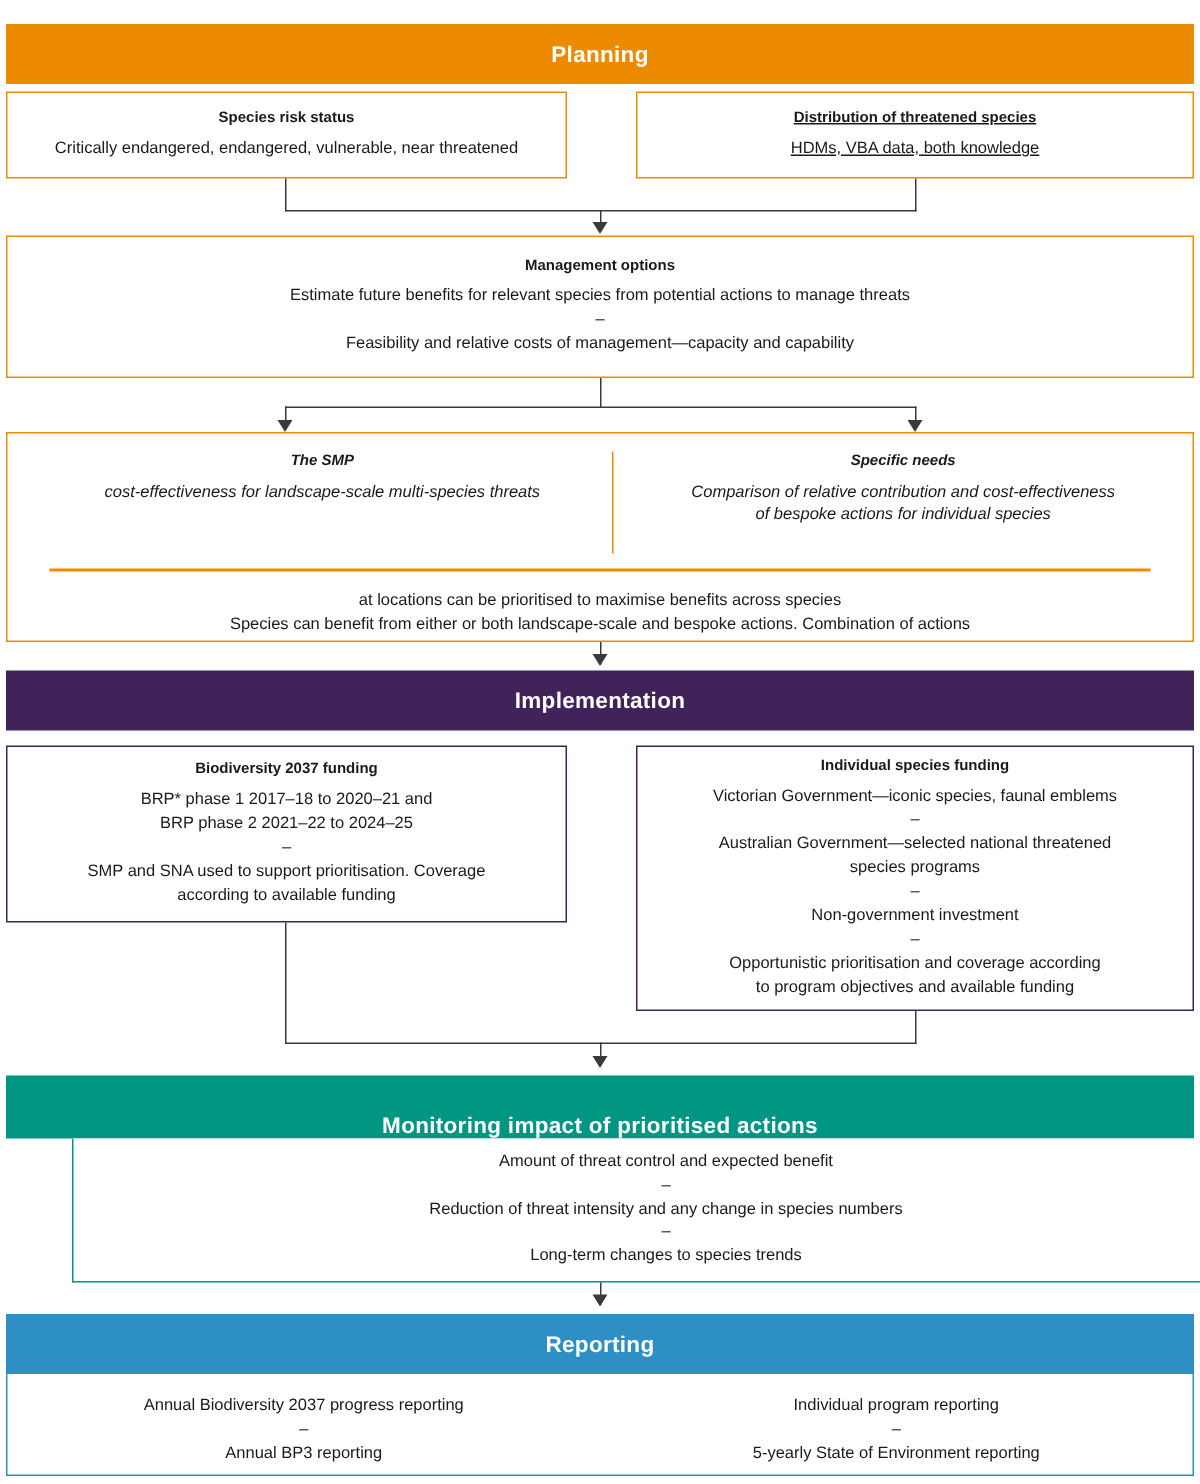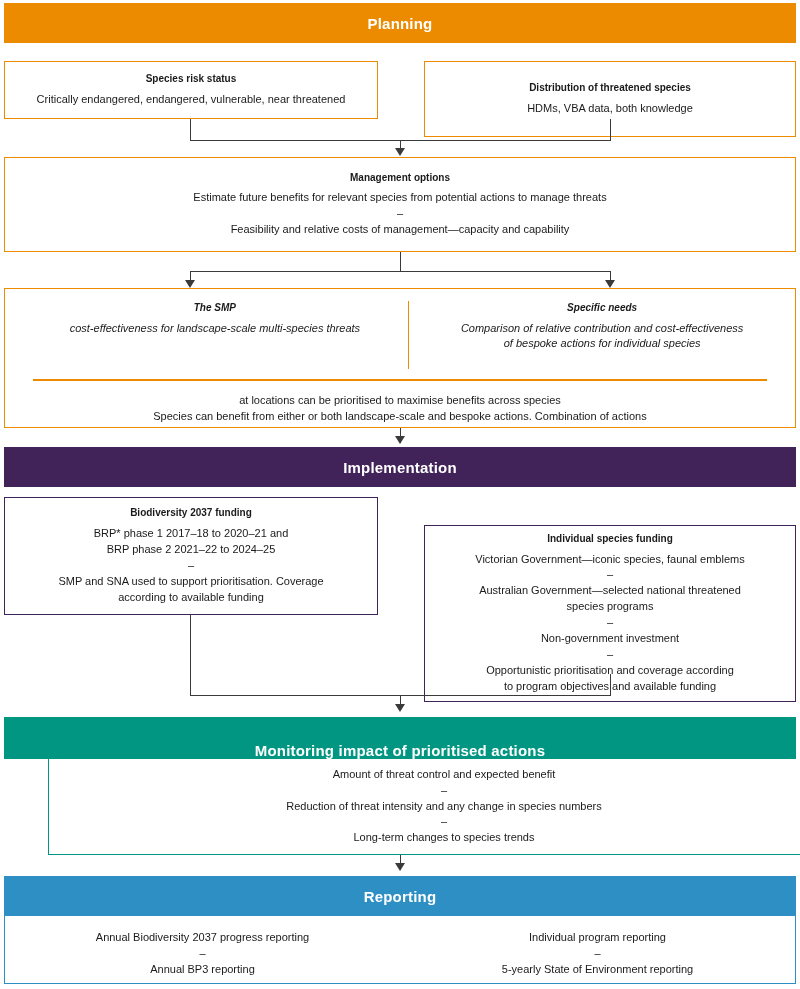--- a/index.html
+++ b/index.html
@@ -111,30 +111,30 @@
     border-left: 5px solid transparent;
     border-right: 5px solid transparent;
     border-top: 8px solid #3a3a3a;
   }
 </style>
 </head>
 <body>
 
 <div id="flow">
 
-  <div class="banner banner-orange" style="left:4px; top:3px; width:792px; height:40px;">
+  <div class="banner banner-orange" style="left:4px; top:16px; width:792px; height:40px;">
     <span>Planning</span>
   </div>
 
   <div class="box box-orange" style="left:4px; top:61px; width:374px; height:58px;">
     <div class="ttl">Species risk status</div>
     <div class="txt">Critically endangered, endangered, vulnerable, near threatened</div>
   </div>
 
-  <div class="box box-orange" style="left:424px; top:61px; width:372px; height:76px;">
+  <div class="box box-orange" style="left:424px; top:61px; width:372px; height:58px;text-decoration:underline;">
     <div class="ttl">Distribution of threatened species</div>
     <div class="txt">HDMs, VBA data, both knowledge</div>
   </div>
 
   <div class="vline" style="left:190px; top:119px; height:22px;"></div>
   <div class="vline" style="left:610px; top:119px; height:22px;"></div>
   <div class="hline" style="left:190px; top:140px; width:421px;"></div>
   <div class="vline" style="left:400px; top:140px; height:13px;"></div>
   <div class="arrow" style="left:395px; top:148px;"></div>
 
@@ -184,21 +184,21 @@
 
   <div class="box box-purple" style="left:4px; top:497px; width:374px; height:118px;">
     <div class="ttl">Biodiversity 2037 funding</div>
     <div class="txt">BRP* phase 1 2017–18 to 2020–21 and</div>
     <div class="txt">BRP phase 2 2021–22 to 2024–25</div>
     <div class="dash">–</div>
     <div class="txt">SMP and SNA used to support prioritisation. Coverage</div>
     <div class="txt">according to available funding</div>
   </div>
 
-  <div class="box box-purple" style="left:424px; top:497px; width:372px; height:177px;margin-top:28px;">
+  <div class="box box-purple" style="left:424px; top:497px; width:372px; height:177px;">
     <div class="ttl">Individual species funding</div>
     <div class="txt">Victorian Government—iconic species, faunal emblems</div>
     <div class="dash">–</div>
     <div class="txt">Australian Government—selected national threatened</div>
     <div class="txt">species programs</div>
     <div class="dash">–</div>
     <div class="txt">Non-government investment</div>
     <div class="dash">–</div>
     <div class="txt">Opportunistic prioritisation and coverage according</div>
     <div class="txt">to program objectives and available funding</div>

